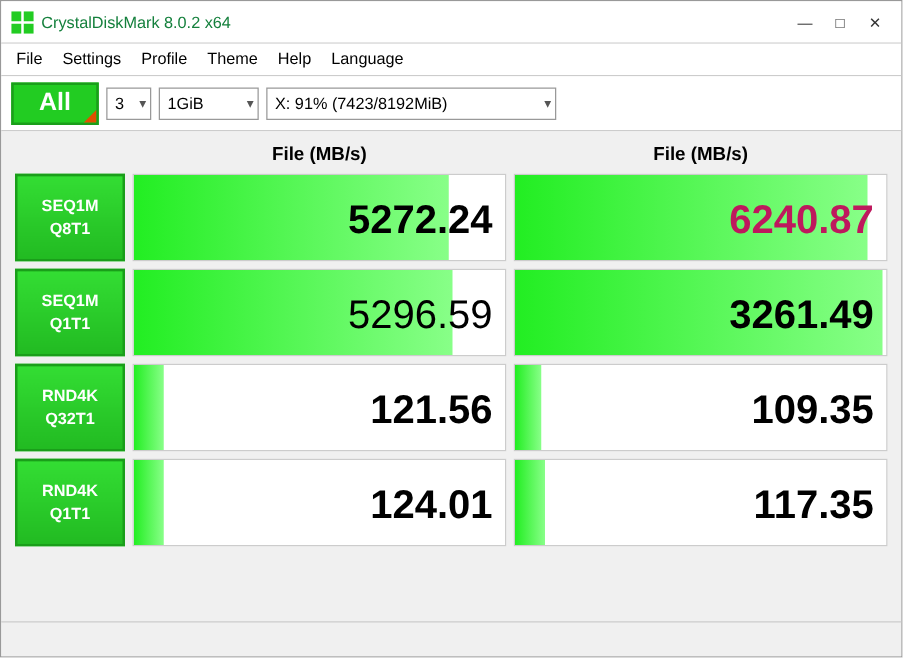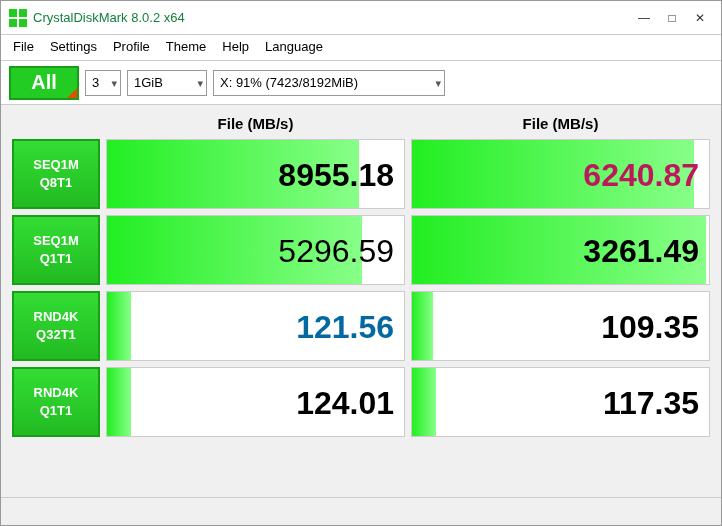--- a/index.html
+++ b/index.html
@@ -315,21 +315,21 @@
       </thead>
       <tbody id="table-body">
       <tr class="data-row">
             <td>
               <div class="row-label" style="background: linear-gradient(rgb(51, 221, 51), rgb(34, 187, 34)); border: 2px solid rgb(26, 158, 26); color: rgb(255, 255, 255); font-size: 13px; font-weight: bold; text-align: center; width: 88px; height: 70px; display: flex; align-items: center; justify-content: center; white-space: pre-line;">SEQ1M
 Q8T1</div>
             </td>
             <td>
               <div class="value-cell" style="height: 70px; position: relative; border: 1px solid rgb(204, 204, 204); background: rgb(255, 255, 255); overflow: hidden;">
                 <div class="bar-bg" style="position: absolute; bottom: 0px; left: 0px; height: 100%; width: 85%; background: linear-gradient(to right, rgb(34, 238, 34), rgb(136, 255, 136));"></div>
-                <div class="value-text" style="position: relative; z-index: 1; font-size: 32px; font-weight: bold; color: rgb(0, 0, 0); text-align: right; padding-right: 10px; line-height: 70px; white-space: nowrap;">8955.18</div>
+                <div class="value-text" style="position: relative; z-index: 1; font-size: 32px; font-weight: bold; color: rgb(0, 0, 0); text-align: right; padding-right: 10px; line-height: 70px; white-space: nowrap;">5272.24</div>
               </div>
             </td>
             <td>
               <div class="value-cell" style="height: 70px; position: relative; border: 1px solid rgb(204, 204, 204); background: rgb(255, 255, 255); overflow: hidden;">
                 <div class="bar-bg" style="position: absolute; bottom: 0px; left: 0px; height: 100%; width: 95%; background: linear-gradient(to right, rgb(34, 238, 34), rgb(136, 255, 136));"></div>
                 <div class="value-text" style="position: relative; z-index: 1; font-size: 32px; font-weight: bold; color: #be185d; text-align: right; padding-right: 10px; line-height: 70px; white-space: nowrap;">6240.87</div>
               </div>
             </td>
           </tr>
           <tr class="data-row">
@@ -351,21 +351,21 @@
             </td>
           </tr>
           <tr class="data-row">
             <td>
               <div class="row-label" style="background: linear-gradient(rgb(51, 221, 51), rgb(34, 187, 34)); border: 2px solid rgb(26, 158, 26); color: rgb(255, 255, 255); font-size: 13px; font-weight: bold; text-align: center; width: 88px; height: 70px; display: flex; align-items: center; justify-content: center; white-space: pre-line;">RND4K
 Q32T1</div>
             </td>
             <td>
               <div class="value-cell" style="height: 70px; position: relative; border: 1px solid rgb(204, 204, 204); background: rgb(255, 255, 255); overflow: hidden;">
                 <div class="bar-bg" style="position: absolute; bottom: 0px; left: 0px; height: 100%; width: 8%; background: linear-gradient(to right, rgb(34, 238, 34), rgb(136, 255, 136));"></div>
-                <div class="value-text" style="position: relative; z-index: 1; font-size: 32px; font-weight: bold; color: #0369a1; text-align: right; padding-right: 10px; line-height: 70px; white-space: nowrap;">121.56</div>
+                <div class="value-text" style="position: relative; z-index: 1; font-size: 32px; font-weight: bold; color: #000000; text-align: right; padding-right: 10px; line-height: 70px; white-space: nowrap;">121.56</div>
               </div>
             </td>
             <td>
               <div class="value-cell" style="height: 70px; position: relative; border: 1px solid rgb(204, 204, 204); background: rgb(255, 255, 255); overflow: hidden;">
                 <div class="bar-bg" style="position: absolute; bottom: 0px; left: 0px; height: 100%; width: 7%; background: linear-gradient(to right, rgb(34, 238, 34), rgb(136, 255, 136));"></div>
                 <div class="value-text" style="position: relative; z-index: 1; font-size: 32px; font-weight: bold; color: rgb(0, 0, 0); text-align: right; padding-right: 10px; line-height: 70px; white-space: nowrap;">109.35</div>
               </div>
             </td>
           </tr>
           <tr class="data-row">

